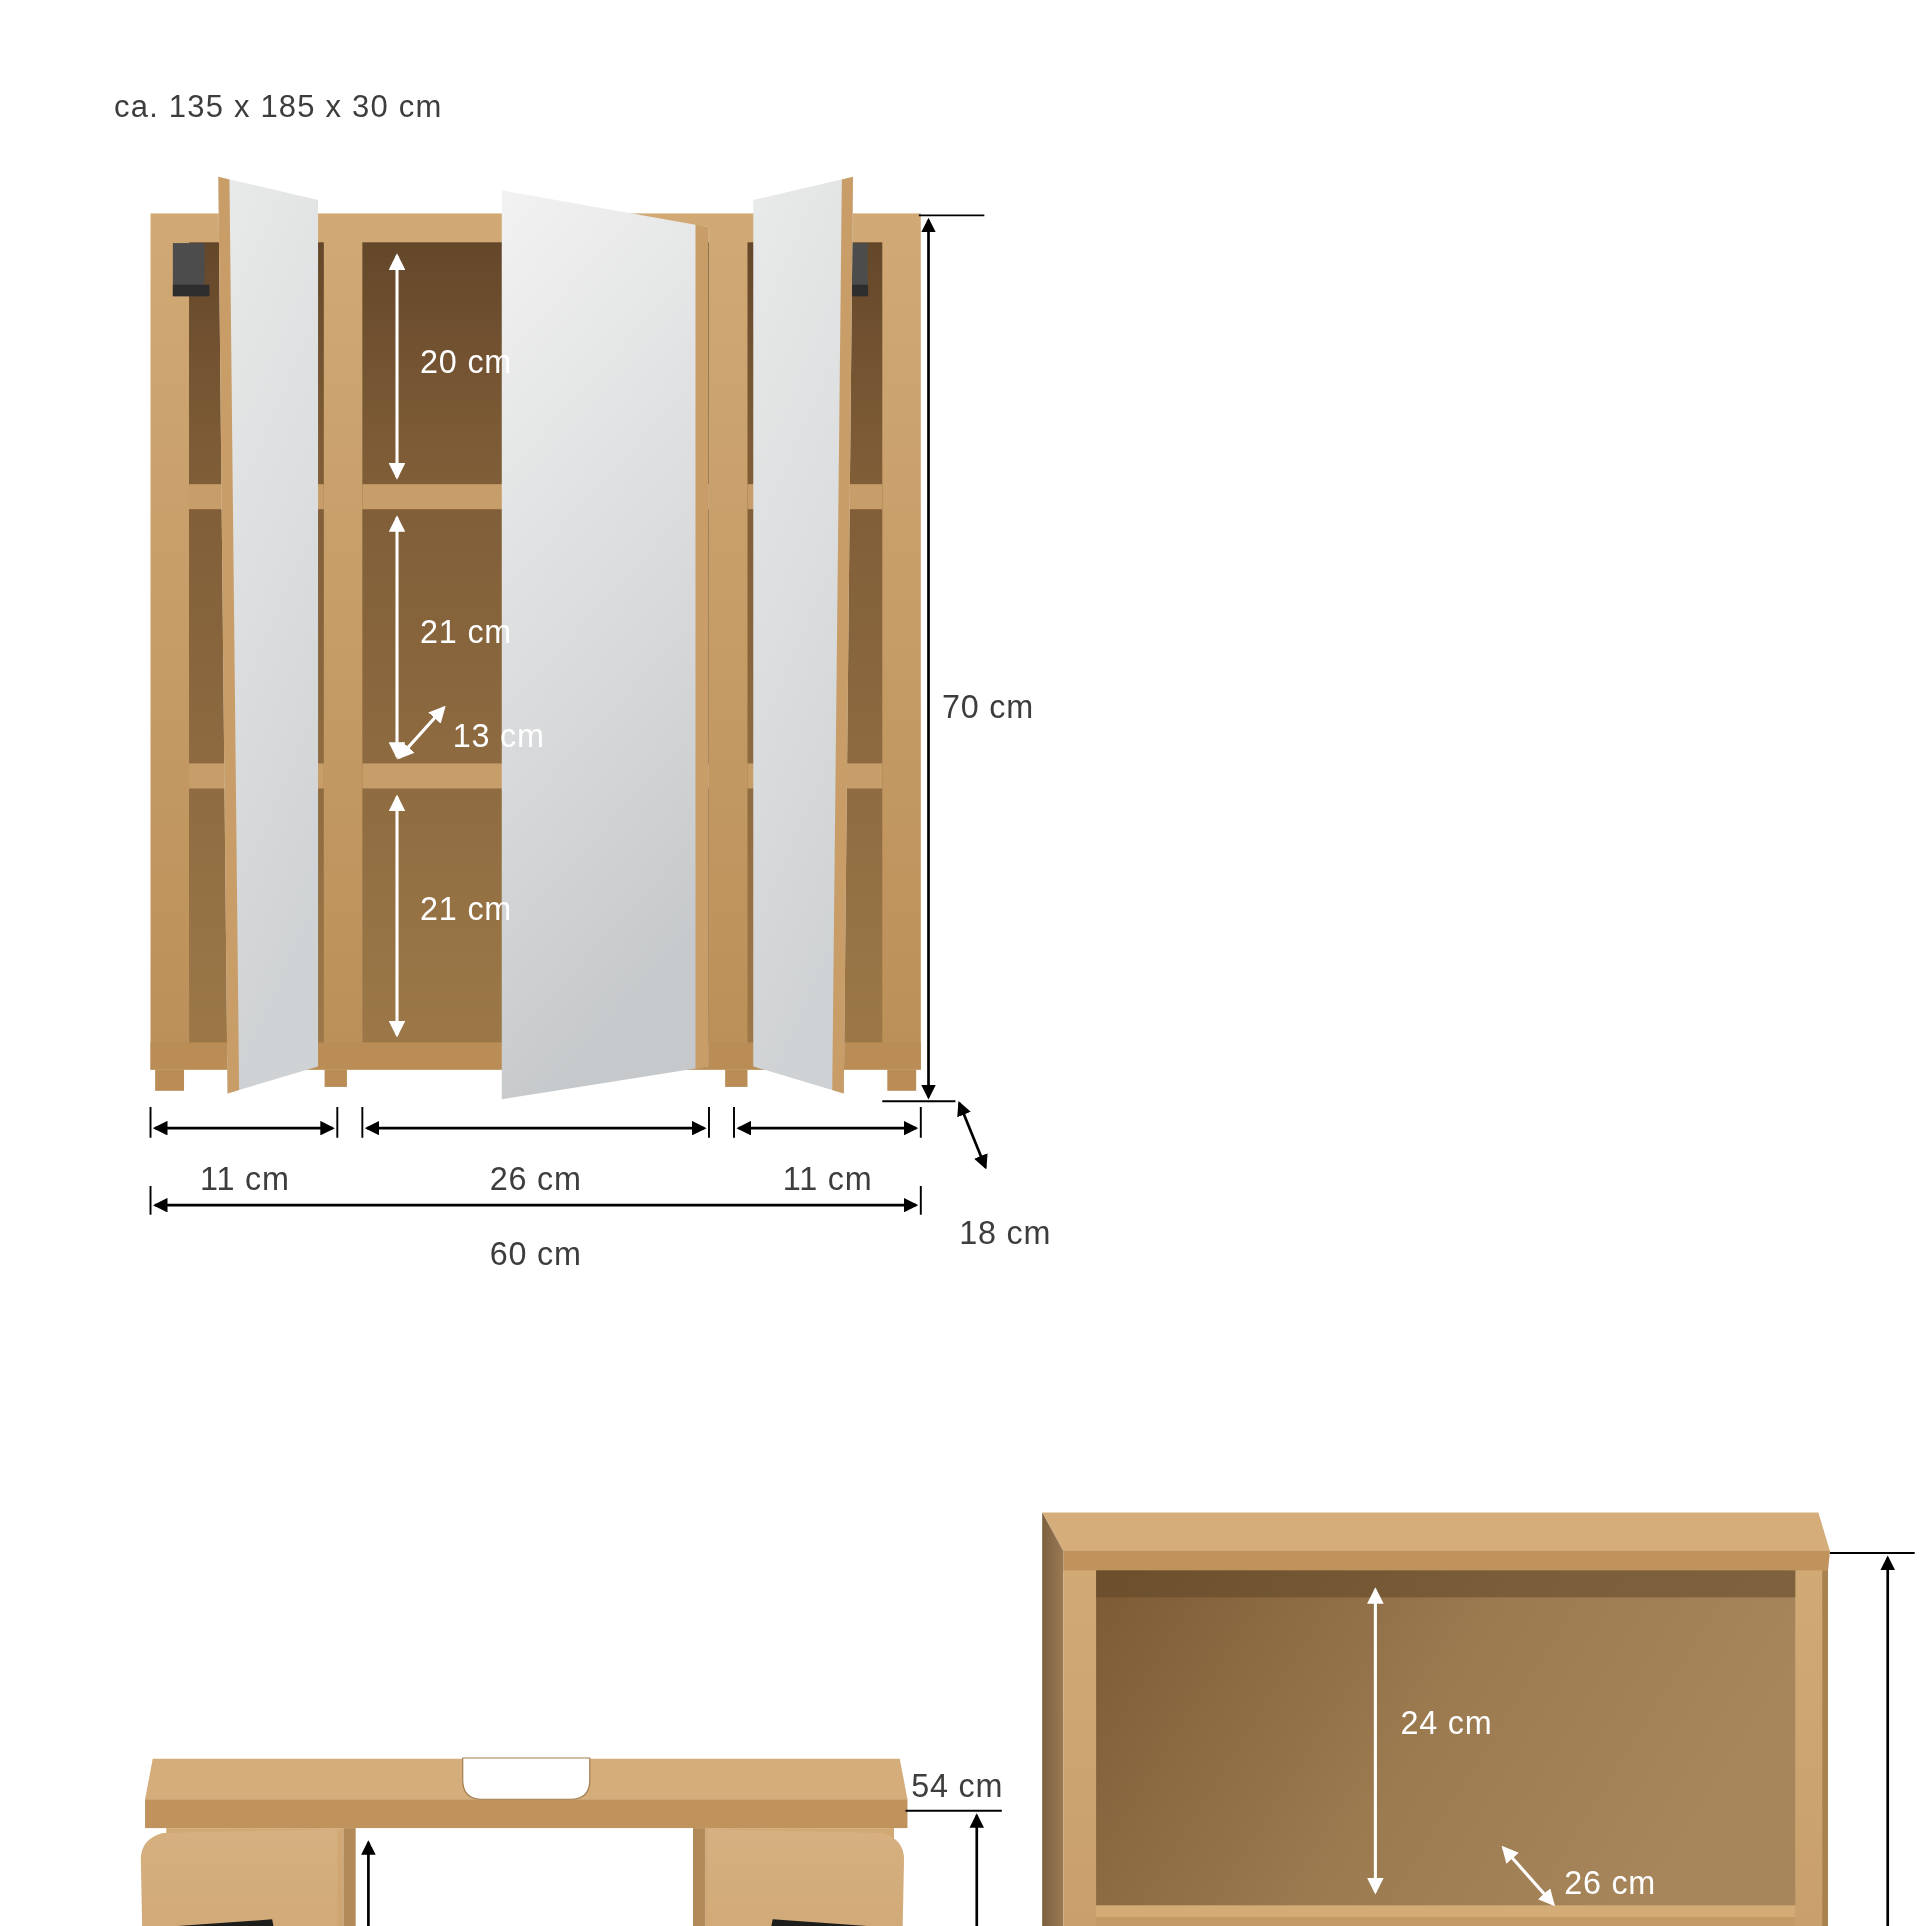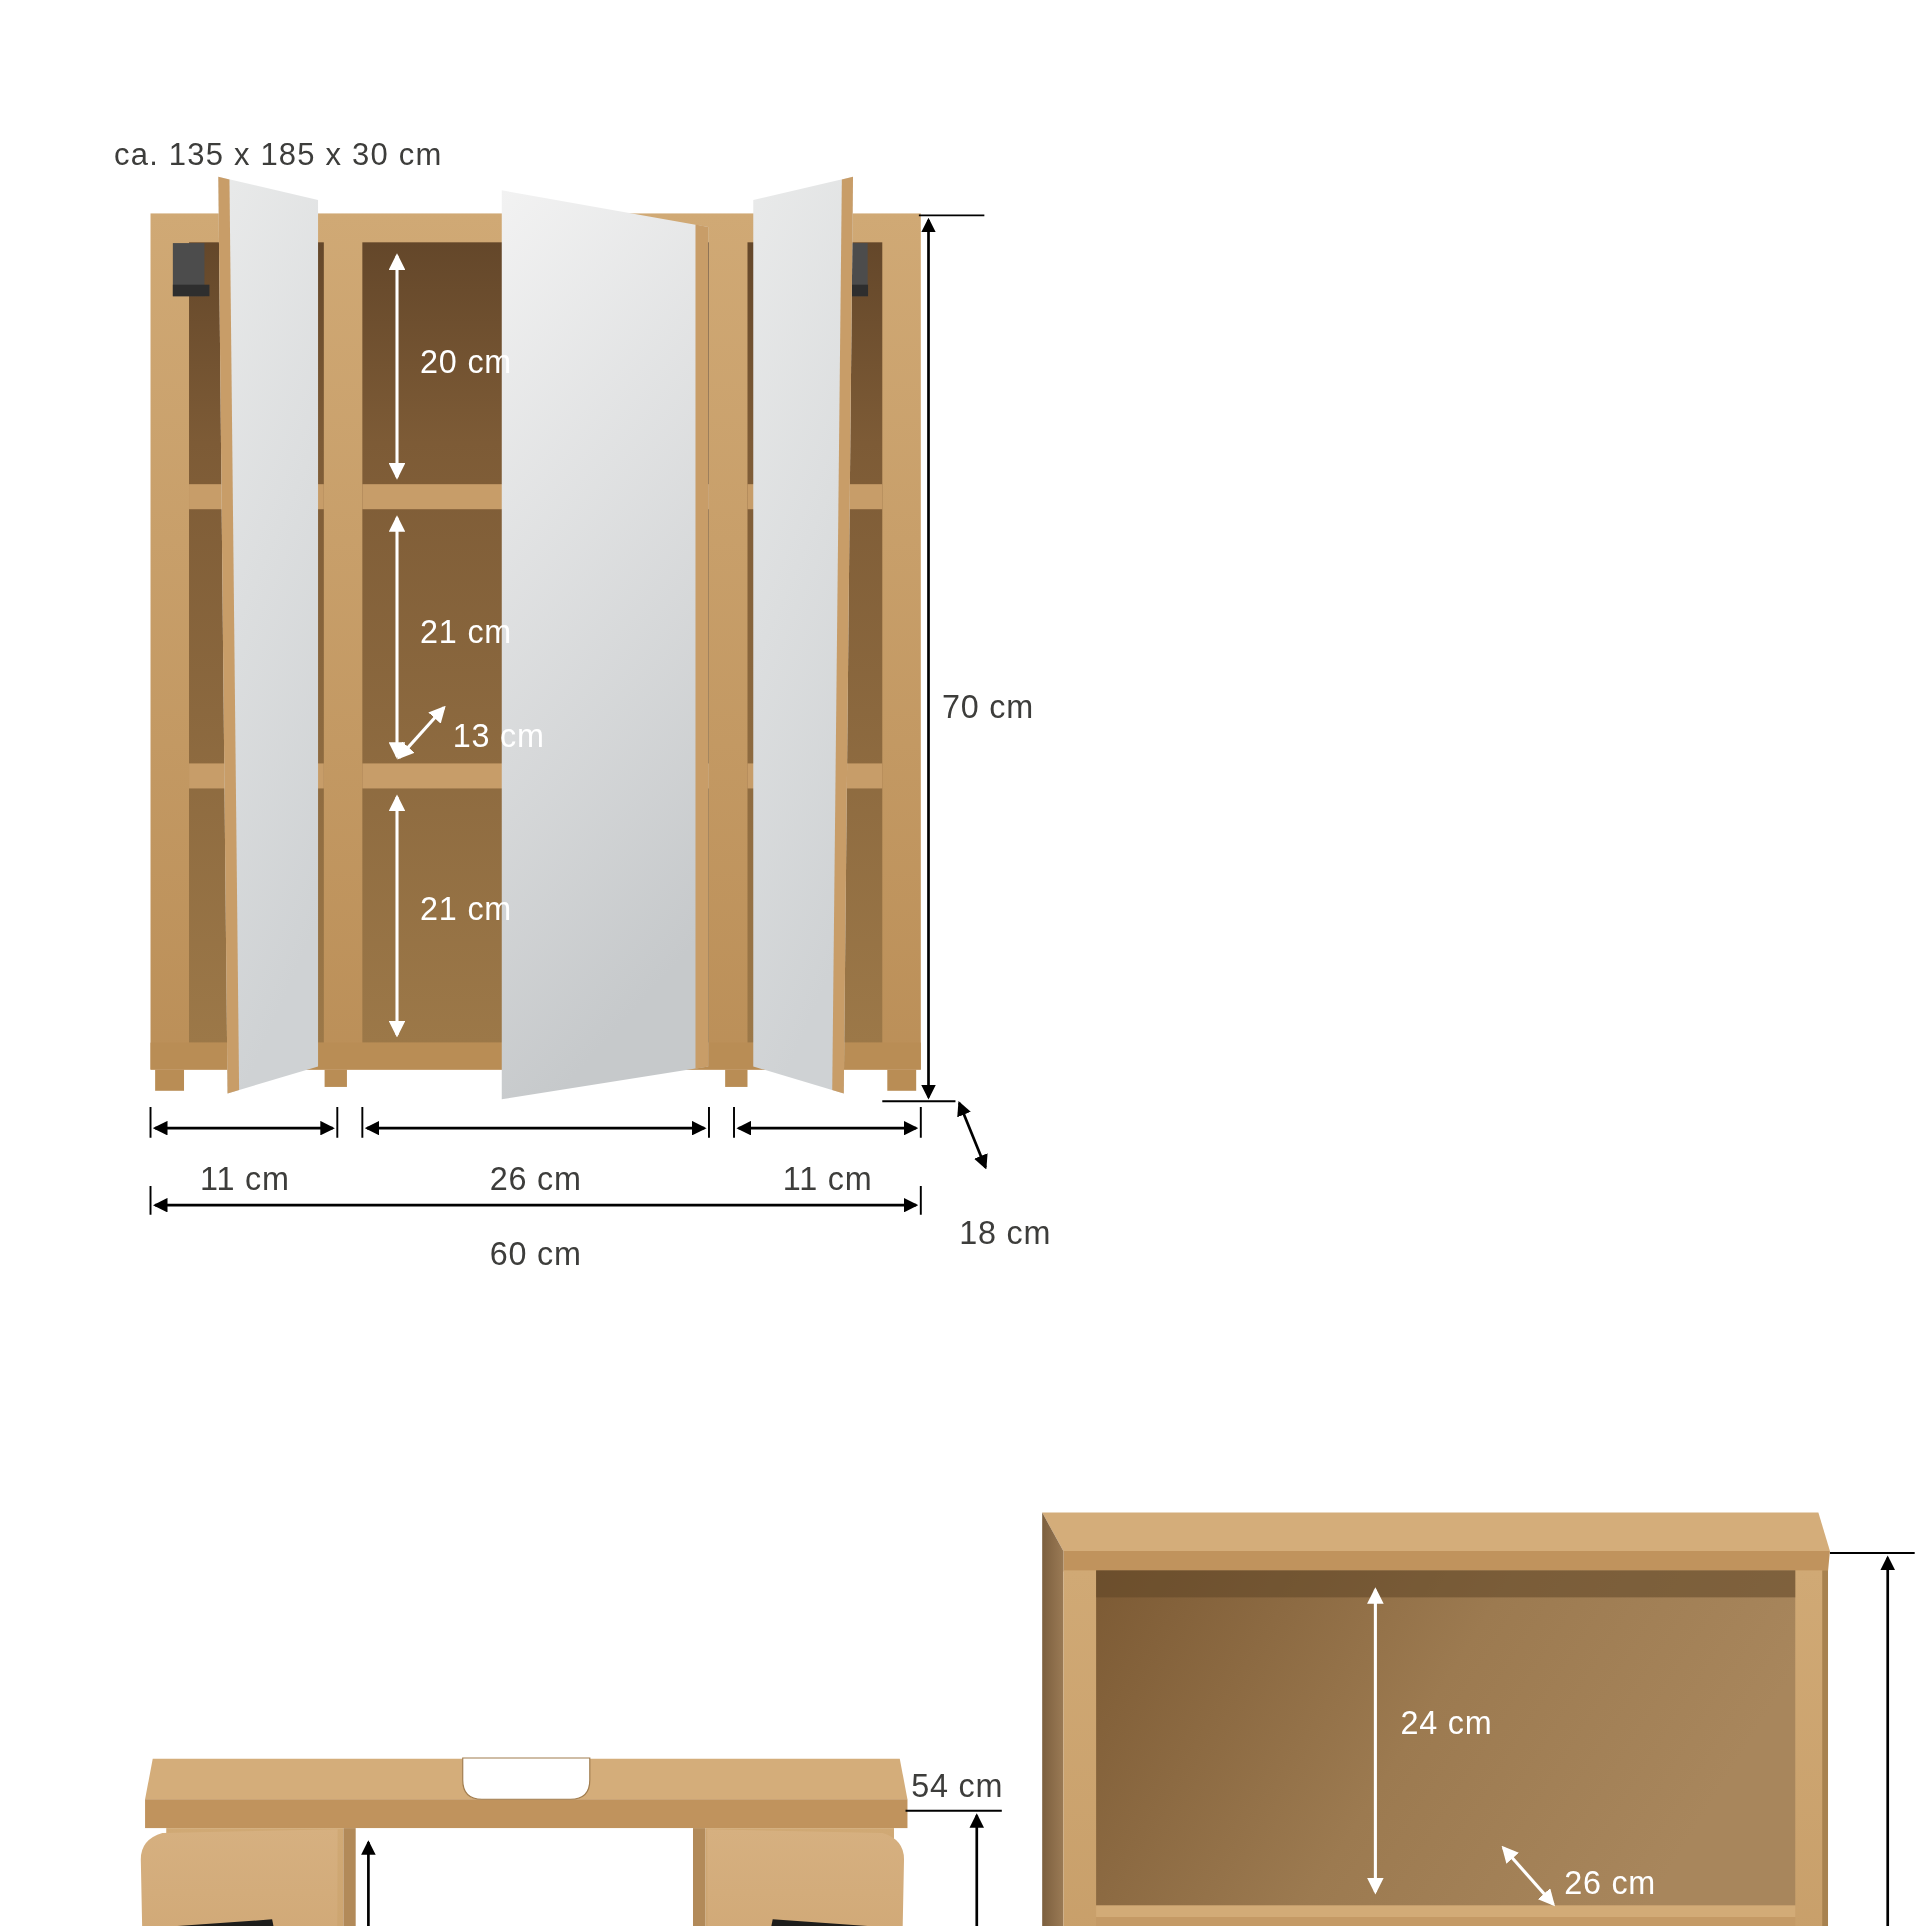--- a/index.html
+++ b/index.html
@@ -1,18 +1,18 @@
 <!DOCTYPE html>
 <html style="font-size:6.2px"><head>
 <meta charset="utf-8">
 <style>
   html,body{margin:0;padding:0;background:#ffffff;}
   #page{position:relative;width:2021px;height:2768px;background:#ffffff;overflow:hidden;
         font-family:"Liberation Sans", sans-serif;}
-  .hdr{position:absolute;left:114px;top:89px;font-size:31px;letter-spacing:1.2px;color:#3d3d3b;margin-top:48px;}
+  .hdr{position:absolute;left:114px;top:89px;font-size:31px;letter-spacing:1.2px;color:#3d3d3b;}
   svg{position:absolute;display:block;}
   text{font-family:"Liberation Sans", sans-serif;font-size:84px;letter-spacing:2px;}
   .td{fill:#3d3d3b;}
   .tw{fill:#ffffff;}
   .dim{stroke:#000;stroke-width:7;fill:none;}
   .ext{stroke:#000;stroke-width:5;fill:none;}
   .dimw{stroke:#fff;stroke-width:8;fill:none;}
 </style>
 </head>
 <body>

